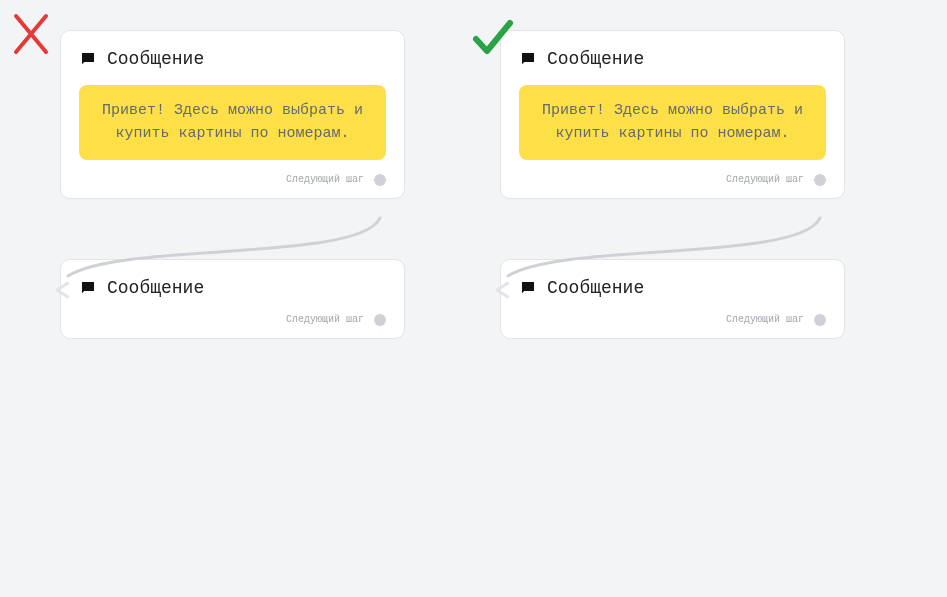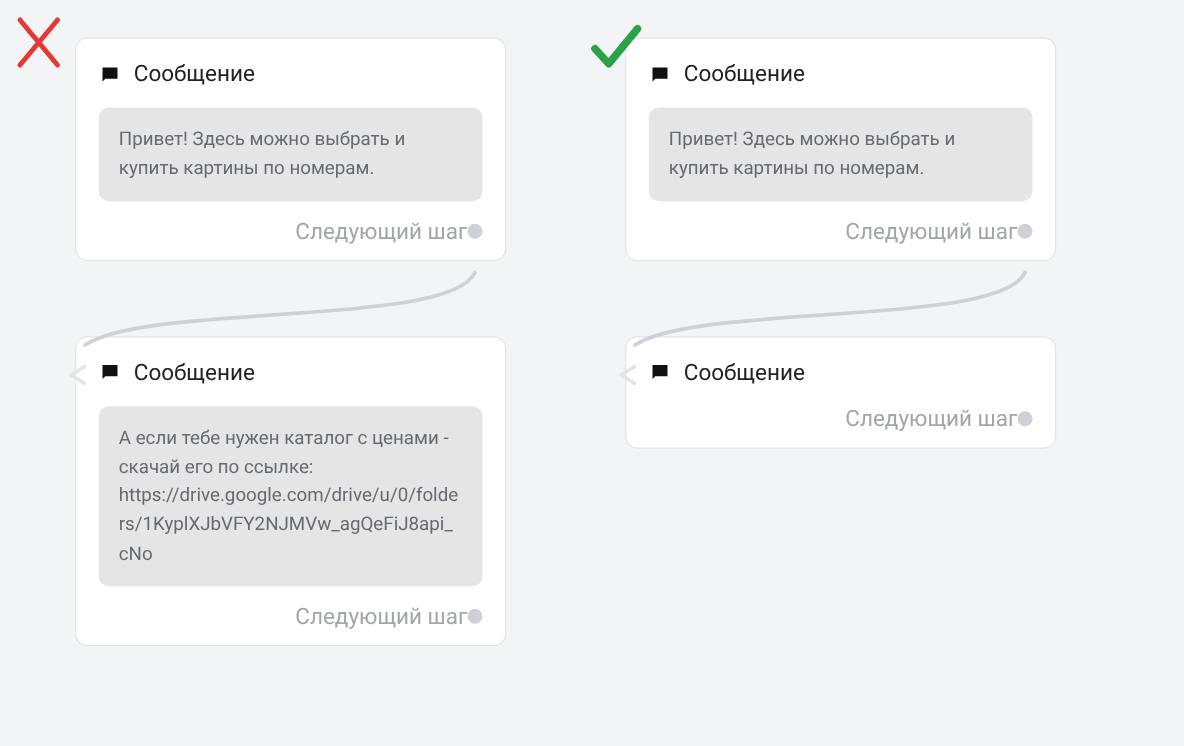--- a/index.html
+++ b/index.html
@@ -7,20 +7,21 @@
       background: #f3f4f5;
       font-family: -apple-system, BlinkMacSystemFont, "Segoe UI", Roboto, Arial, sans-serif;
       width: 947px;
       height: 597px;
       position: relative;
       overflow: hidden;
     }
     .column {
       position: absolute;
       width: 345px;
+      font-family: Liberation Mono, monospace;
     }
     .col-left { left: 60px; top: 30px; }
     .col-right { left: 500px; top: 30px; }
     .mark {
       position: absolute;
       z-index: 5;
     }
     .mark-x { left: 10px; top: 10px; }
     .mark-check { left: 470px; top: 15px; }
     .card {
@@ -36,39 +37,41 @@
       align-items: center;
       gap: 10px;
       margin-bottom: 16px;
     }
     .card-header .title {
       font-size: 18px;
       color: #222;
       font-weight: 400;
     }
     .msg-body {
-      background: #e5e5e5;
+      background: #fde047;
       border-radius: 8px;
       padding: 14px 16px;
       color: #666a71;
       font-size: 15px;
       line-height: 1.55;
       word-break: break-word;
+      text-align: center;
     }
     .msg-body a {
       color: #2e7cd6;
       text-decoration: none;
     }
     .footer {
       display: flex;
       justify-content: flex-end;
       align-items: center;
+      gap: 10px;
       margin-top: 14px;
       color: #a2a5ab;
-      font-size: 18px;
+      font-size: 10px;
     }
     .dot {
       width: 12px;
       height: 12px;
       border-radius: 50%;
       background: #cfd1d6;
     }
     .icon-chat svg { display: block; }
     .connector {
       position: absolute;
@@ -125,21 +128,20 @@
         </svg>
     </span>
     <div class="card-header">
       <span class="icon-chat">
         <svg width="18" height="18" viewBox="0 0 24 24">
             <path fill="#111" d="M4 4h16v12H7l-3 3V4z"></path>
           </svg>
       </span>
       <span class="title">Сообщение</span>
     </div>
-    <div class="msg-body">А если тебе нужен каталог с ценами - скачай его по ссылке: https://drive.google.com/drive/u/0/folders/1KyplXJbVFY2NJMVw_agQeFiJ8api_cNo</div>
     <div class="footer">
       <span>Следующий шаг</span>
       <span class="dot"></span>
     </div>
   </div>
 
 </div>
 
 <div class="column col-right">
 

